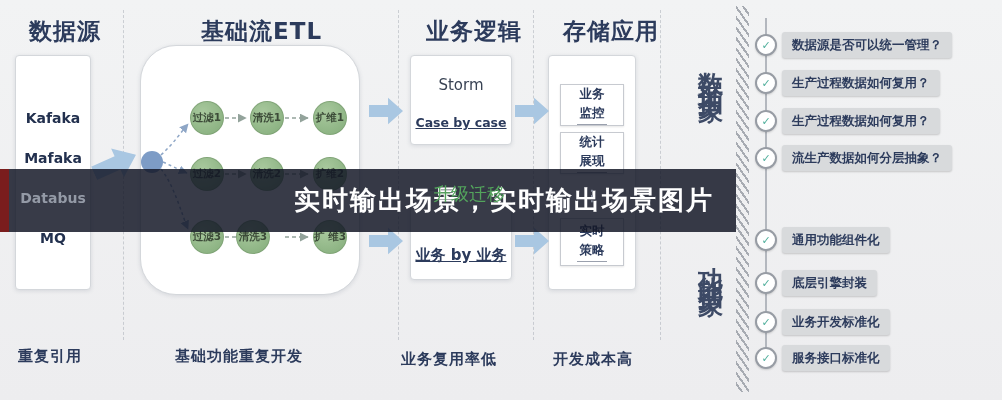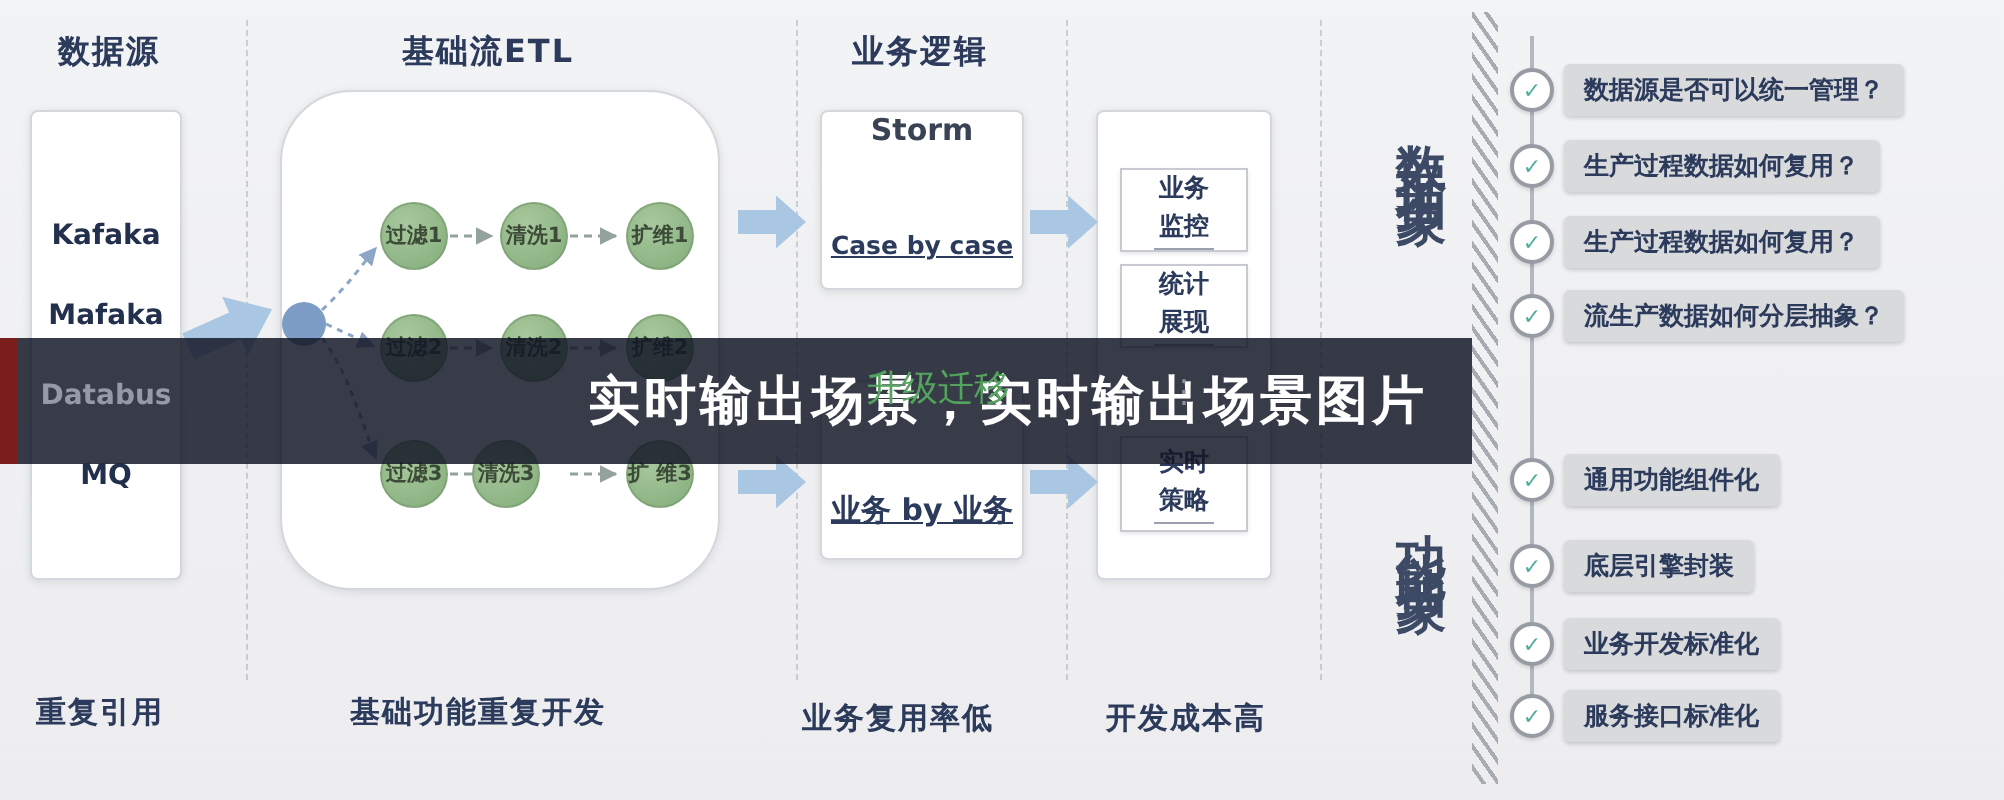--- a/index.html
+++ b/index.html
@@ -1,19 +1,19 @@
 <!DOCTYPE html>
 <html><head>
 <meta charset="utf-8">
 <style>
   *{margin:0;padding:0;box-sizing:border-box}
   body{font-family:"DejaVu Sans","Liberation Sans",sans-serif;background:#e8e9eb}
   .canvas{position:relative;width:1002px;height:400px;background:linear-gradient(180deg,#f2f3f4 0%,#ededef 100%);overflow:hidden}
   .vsep{position:absolute;top:10px;height:330px;width:0;border-left:1px dashed rgba(140,146,158,.38);z-index:1}
-  .hdr{position:absolute;font-size:16px;font-weight:700;color:#2c3b5c;letter-spacing:1px;z-index:2}
+  .hdr{position:absolute;font-size:23px;font-weight:700;color:#2c3b5c;letter-spacing:1px;z-index:2}
   .box{position:absolute;background:#fff;border:1px solid #d4d7db;border-radius:4px;box-shadow:0 1px 4px rgba(60,70,90,.14);z-index:2}
   .src-item{position:absolute;left:15px;width:76px;text-align:center;font-size:14px;font-weight:600;color:#22304e;line-height:20px;z-index:3}
   .arrow{position:absolute;background:#a9c7e2;clip-path:polygon(0 30%,56% 30%,56% 6%,100% 50%,56% 94%,56% 70%,0 70%);filter:drop-shadow(0 1px 1px rgba(80,110,150,.35));z-index:3}
   .gcircle{position:absolute;width:34px;height:34px;border-radius:50%;background:radial-gradient(circle at 38% 32%,#a8c89d,#84ad7b);border:1px solid rgba(115,150,105,.55);color:#3c4b38;font-size:10.5px;font-weight:700;display:flex;align-items:center;justify-content:center;white-space:nowrap;z-index:4}
   .etl-svg{position:absolute;left:140px;top:45px;z-index:3}
   .ltext{position:absolute;left:410px;width:102px;text-align:center;z-index:3}
   .sbox{position:absolute;background:#fff;border:1px solid #c7cad0;display:flex;align-items:center;justify-content:center;box-shadow:0 1px 2px rgba(0,0,0,.1);z-index:3}
   .sbox-t{width:30px;font-size:12.5px;font-weight:700;color:#2c3b5c;line-height:1.5;word-break:break-all;text-align:center;border-bottom:1px solid #9aa0ad;padding-bottom:1px}
   .pill{position:absolute;left:782px;height:26px;line-height:26px;padding:0 10px;background:#d8dadc;border-radius:3px;font-size:12.5px;font-weight:600;color:#2c3b5c;white-space:nowrap;box-shadow:0 1px 2px rgba(0,0,0,.18);z-index:2}
   .node{position:absolute;left:755px;width:22px;height:22px;border-radius:50%;background:#fff;border:2px solid #979ca4;display:flex;align-items:center;justify-content:center;font-size:11px;color:#4fae9b;font-weight:700;box-shadow:0 1px 2px rgba(0,0,0,.15);z-index:3}
@@ -32,20 +32,21 @@
 <div class="canvas">
 
   <div class="vsep" style="left:123px"></div>
   <div class="vsep" style="left:398px"></div>
   <div class="vsep" style="left:533px"></div>
   <div class="vsep" style="left:660px"></div>
 
   <div class="hdr" style="left:29px;top:16px">数据源</div>
   <div class="hdr" style="left:201px;top:16px">基础流ETL</div>
   <div class="hdr" style="left:426px;top:16px">业务逻辑</div>
+  <div class="hdr" style="left:563px;top:16px">存储应用</div>
 
   <div class="box" style="left:15px;top:55px;width:76px;height:235px"></div>
   <div class="src-item" style="top:108px">Kafaka</div>
   <div class="src-item" style="top:148px">Mafaka</div>
   <div class="src-item elev" style="top:188px;color:#949aa6">Databus</div>
   <div class="src-item" style="top:228px">MQ</div>
 
   <div class="arrow" style="left:92px;top:146px;width:46px;height:36px;transform:rotate(-24deg)"></div>
   <div class="arrow" style="left:369px;top:96px;width:34px;height:30px"></div>
   <div class="arrow" style="left:369px;top:226px;width:34px;height:30px"></div>
@@ -78,21 +79,21 @@
   <div class="gcircle" style="left:250px;top:101px">清洗1</div>
   <div class="gcircle" style="left:313px;top:101px">扩维1</div>
   <div class="gcircle" style="left:190px;top:157px">过滤2</div>
   <div class="gcircle" style="left:250px;top:157px">清洗2</div>
   <div class="gcircle" style="left:313px;top:157px">扩维2</div>
   <div class="gcircle" style="left:190px;top:220px">过滤3</div>
   <div class="gcircle" style="left:236px;top:220px">清洗3</div>
   <div class="gcircle" style="left:313px;top:220px">扩 维3</div>
 
   <div class="box" style="left:410px;top:55px;width:102px;height:90px"></div>
-  <div class="ltext" style="top:56px;font-size:15px;font-weight:700;color:#394354">Storm</div>
+  <div class="ltext" style="top:76px;font-size:15px;font-weight:400;color:#394354">Storm</div>
   <div class="ltext" style="top:115px;font-size:12.5px;font-weight:700;color:#2c3b5c;text-decoration:underline">Case by case</div>
   <div class="ltext elev" style="left:433px;width:auto;top:182px;font-size:18px;font-weight:400;color:#53a45c">升级迁移</div>
   <div class="box" style="left:410px;top:190px;width:102px;height:90px"></div>
   <div class="ltext" style="top:246px;font-size:15px;font-weight:700;color:#2c3b5c;text-decoration:underline">业务 by 业务</div>
 
   <div class="box" style="left:548px;top:55px;width:88px;height:235px"></div>
   <div class="sbox" style="left:560px;top:84px;width:64px;height:42px">
       <span class="sbox-t">业务监控</span>
     </div>
   <div class="sbox" style="left:560px;top:132px;width:64px;height:42px">

